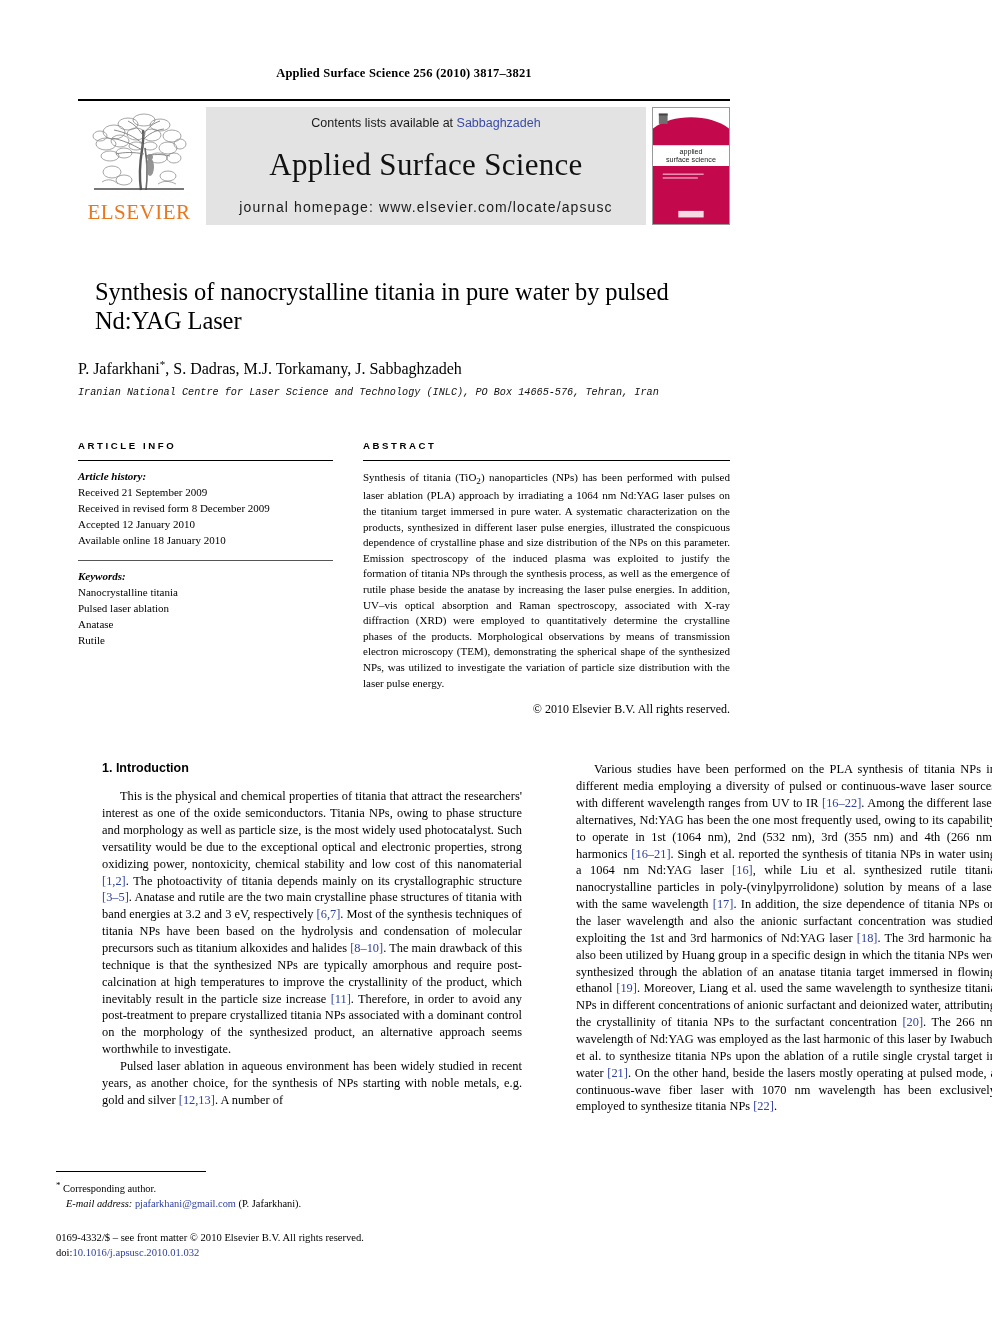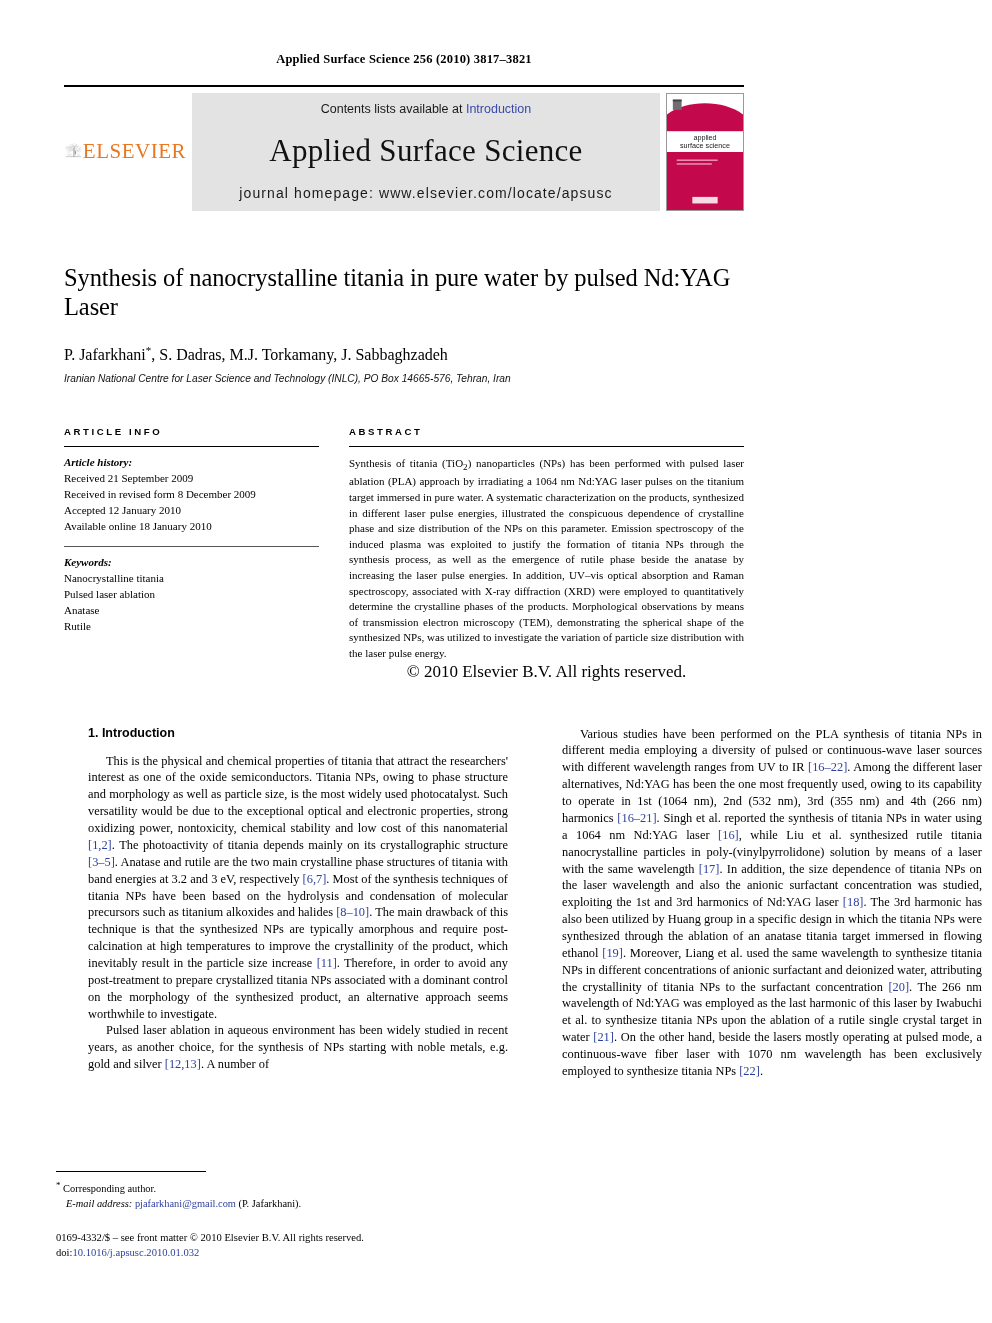--- a/index.html
+++ b/index.html
@@ -8,21 +8,21 @@
     margin: 0; padding: 0;
     background: #ffffff;
   }
   body {
     width: 992px; height: 1323px;
     font-family: "Liberation Serif", "DejaVu Serif", serif;
     color: #000000;
     position: relative;
     overflow: hidden;
   }
-  .page { width: 808px; height: 1323px; position: relative; padding: 2px; }
+  .page { width: 808px; height: 1323px; position: relative; padding: 16px; }
 
   
   .running-head {
     text-align: center;
     font-family: "Liberation Serif", serif;
     font-size: 12.5px;
     font-weight: bold;
     letter-spacing: .2px;
     padding-top: 50px;
   }
@@ -33,21 +33,21 @@
     border-top: 2px solid #000;
     padding-top: 6px;
     display: flex;
     align-items: stretch;
     height: 126px;
   }
   .elsevier-logo {
     width: 122px;
     flex: 0 0 122px;
     display: flex;
-    flex-direction: row;
+    flex-direction: column;
     align-items: center;
     justify-content: flex-end;
     padding-bottom: 2px;
   }
   .tree-wrap { width: 110px; height: 92px; }
   .elsevier-word {
     font-family: "Liberation Serif", serif;
     font-size: 21px;
     letter-spacing: 0.5px;
     color: #E87722;
@@ -93,31 +93,31 @@
   }
   .cover-svg { display:block; width: 100%; height: 100%; }
 
   
   .title-block { margin: 52px 62px 0 62px; }
   .art-title {
     font-family: "Liberation Serif", serif;
     font-size: 24.5px;
     font-weight: normal;
     line-height: 1.2;
-    margin: 0 0 22px 0;
+    margin: 0 0 22px 17px;
     letter-spacing: -0.1px;
   }
   .authors {
     font-family: "Liberation Serif", serif;
     font-size: 16px;
     margin: 0 0 9px 0;
   }
   .authors sup { font-size: 11px; vertical-align: super; }
   .affiliation {
-    font-family: Liberation Sans, sans-serif;
+    font-family: Liberation Mono, monospace;
     font-style: italic;
     font-size: 10.2px;
     margin: 0;
     color: #111;
   }
 
   
   .info-abstract {
     margin: 42px 62px 0 62px;
     display: flex;
@@ -141,22 +141,23 @@
   .kw-block .lead { font-style: italic; font-weight: bold; }
   .spacer-rule { margin-top: 11px; }
   .abstract-body {
     padding-top: 9px;
     font-size: 11px;
     line-height: 1.42;
     text-align: justify;
     hyphens: none;
   }
   .copyright {
-    text-align: center;
-    font-size: 17px;
+    text-align: right;
+    font-size: 12px;
+    margin-top: 11px;
   }
 
   
   .main-cols {
     margin: 44px 62px 0 62px;
     display: flex;
     gap: 30px;
     height: 560px;
   }
   .col { width: 420px; flex: 0 0 420px; position: relative; margin-left: 24px; }
@@ -259,21 +260,21 @@
             <path d="M18 72 C24 68 30 70 34 74"></path>
             <path d="M74 74 C80 70 86 71 92 74"></path>
           </g>
           <line x1="10" y1="79" x2="100" y2="79" stroke="#4a4a4a" stroke-width="1.6"></line>
         </svg>
       </div>
       <div class="elsevier-word">ELSEVIER</div>
     </div>
 
     <div class="banner">
-      <div class="contents-line"><span>Contents lists available at </span><span class="sd-link">Introduction</span></div>
+      <div class="contents-line"><span>Contents lists available at </span><span class="sd-link">Sabbaghzadeh</span></div>
       <div class="journal-title">Applied Surface Science</div>
       <div class="homepage-line">journal homepage: www.elsevier.com/locate/apsusc</div>
     </div>
 
     <div class="cover">
       <svg class="cover-svg" viewBox="0 0 78 124" preserveAspectRatio="none" xmlns="http://www.w3.org/2000/svg">
         <rect x="0" y="0" width="78" height="124" fill="#ffffff"></rect>
         <rect x="0" y="0" width="78" height="30" fill="#ffffff"></rect>
         <path d="M0 22 C20 6 58 6 78 22 L78 40 L0 40 Z" fill="#c3094b"></path>
         <rect x="0" y="40" width="78" height="22" fill="#ffffff"></rect>

